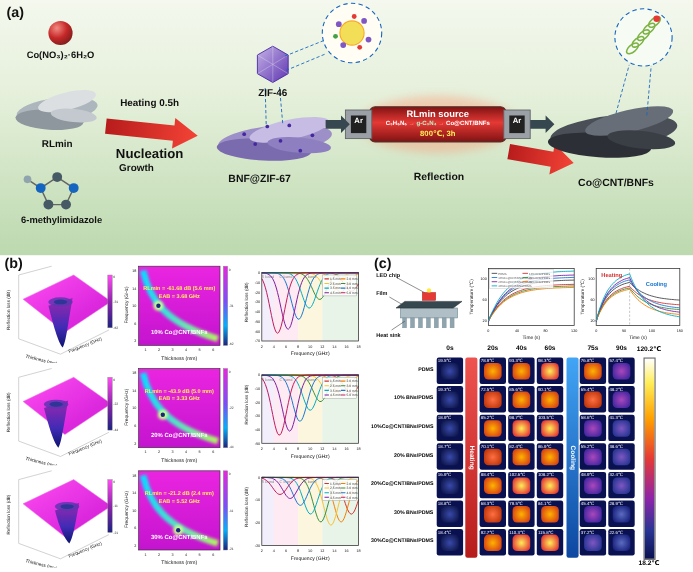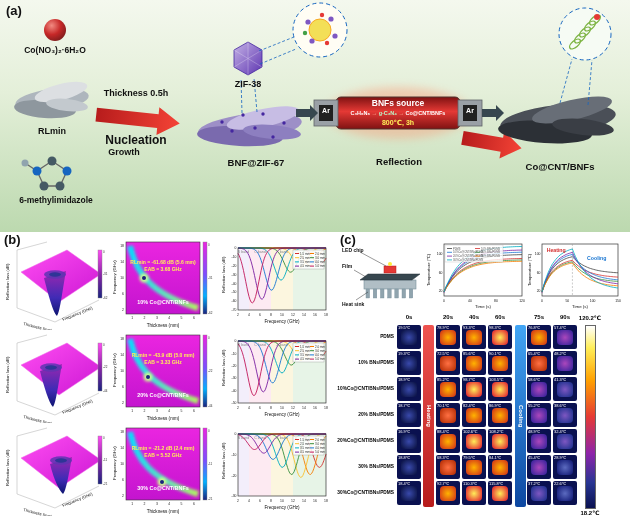--- a/index.html
+++ b/index.html
@@ -134,26 +134,26 @@
         <circle cx="597" cy="17" r="3" fill="#e53935"></circle>
       </g>
       <line x1="560" y1="103" x2="572" y2="59" stroke="#1565c0" stroke-width="0.8" stroke-dasharray="3 2"></line>
       <line x1="588" y1="105" x2="592" y2="60" stroke="#1565c0" stroke-width="0.8" stroke-dasharray="3 2"></line>
     </svg>
 
     <div class="lbl" style="left:6px;top:4px;font-size:13px">(a)</div>
     <div class="lbl ctr" style="left:8px;top:46px;width:94px;font-size:8.5px">Co(NO₃)₂·6H₂O</div>
     <div class="lbl ctr" style="left:17px;top:126px;width:70px;font-size:9px">RLmin</div>
     <div class="lbl ctr" style="left:0px;top:196px;width:112px;font-size:8.5px">6-methylimidazole</div>
-    <div class="lbl ctr" style="left:92px;top:88px;width:88px;font-size:9px">Thickness 0.5h</div>
+    <div class="lbl ctr" style="left:92px;top:88px;width:88px;font-size:9px">Heating 0.5h</div>
     <div class="lbl ctr" style="left:92px;top:134px;width:88px;font-size:12px">Nucleation</div>
     <div class="lbl ctr" style="left:80px;top:147px;width:88px;font-size:9px">Growth</div>
-    <div class="lbl ctr" style="left:220px;top:79px;width:56px;font-size:9px">ZIF-38</div>
-    <div class="lbl ctr" style="left:204px;top:158px;width:104px;font-size:9.5px">BNF@ZIF-67</div>
-    <div class="lbl ctr" style="left:356px;top:99px;width:84px;font-size:8.5px;color:#fff">BNFs source</div>
+    <div class="lbl ctr" style="left:220px;top:79px;width:56px;font-size:9px">ZIF-46</div>
+    <div class="lbl ctr" style="left:184px;top:158px;width:104px;font-size:9.5px">BNF@ZIF-67</div>
+    <div class="lbl ctr" style="left:356px;top:99px;width:84px;font-size:8.5px;color:#fff">RLmin source</div>
     <div class="lbl ctr" style="left:338px;top:110px;width:120px;font-size:5.5px">
       <span style="color:#fff">C₃H₆N₆</span>
       <span style="color:#ffab91">→</span>
       <span style="color:#b9f6ca">g-C₃N₄</span>
       <span style="color:#ffab91">→</span>
       <span style="color:#fff">Co@CNT/BNFs</span>
     </div>
     <div class="lbl ctr" style="left:356px;top:119px;width:84px;font-size:7px;color:#ffee58">800℃, 3h</div>
     <div class="lbl ctr" style="left:317px;top:107px;width:18px;font-size:7px;color:#fff">Ar</div>
     <div class="lbl ctr" style="left:461px;top:107px;width:18px;font-size:7px;color:#fff">Ar</div>

